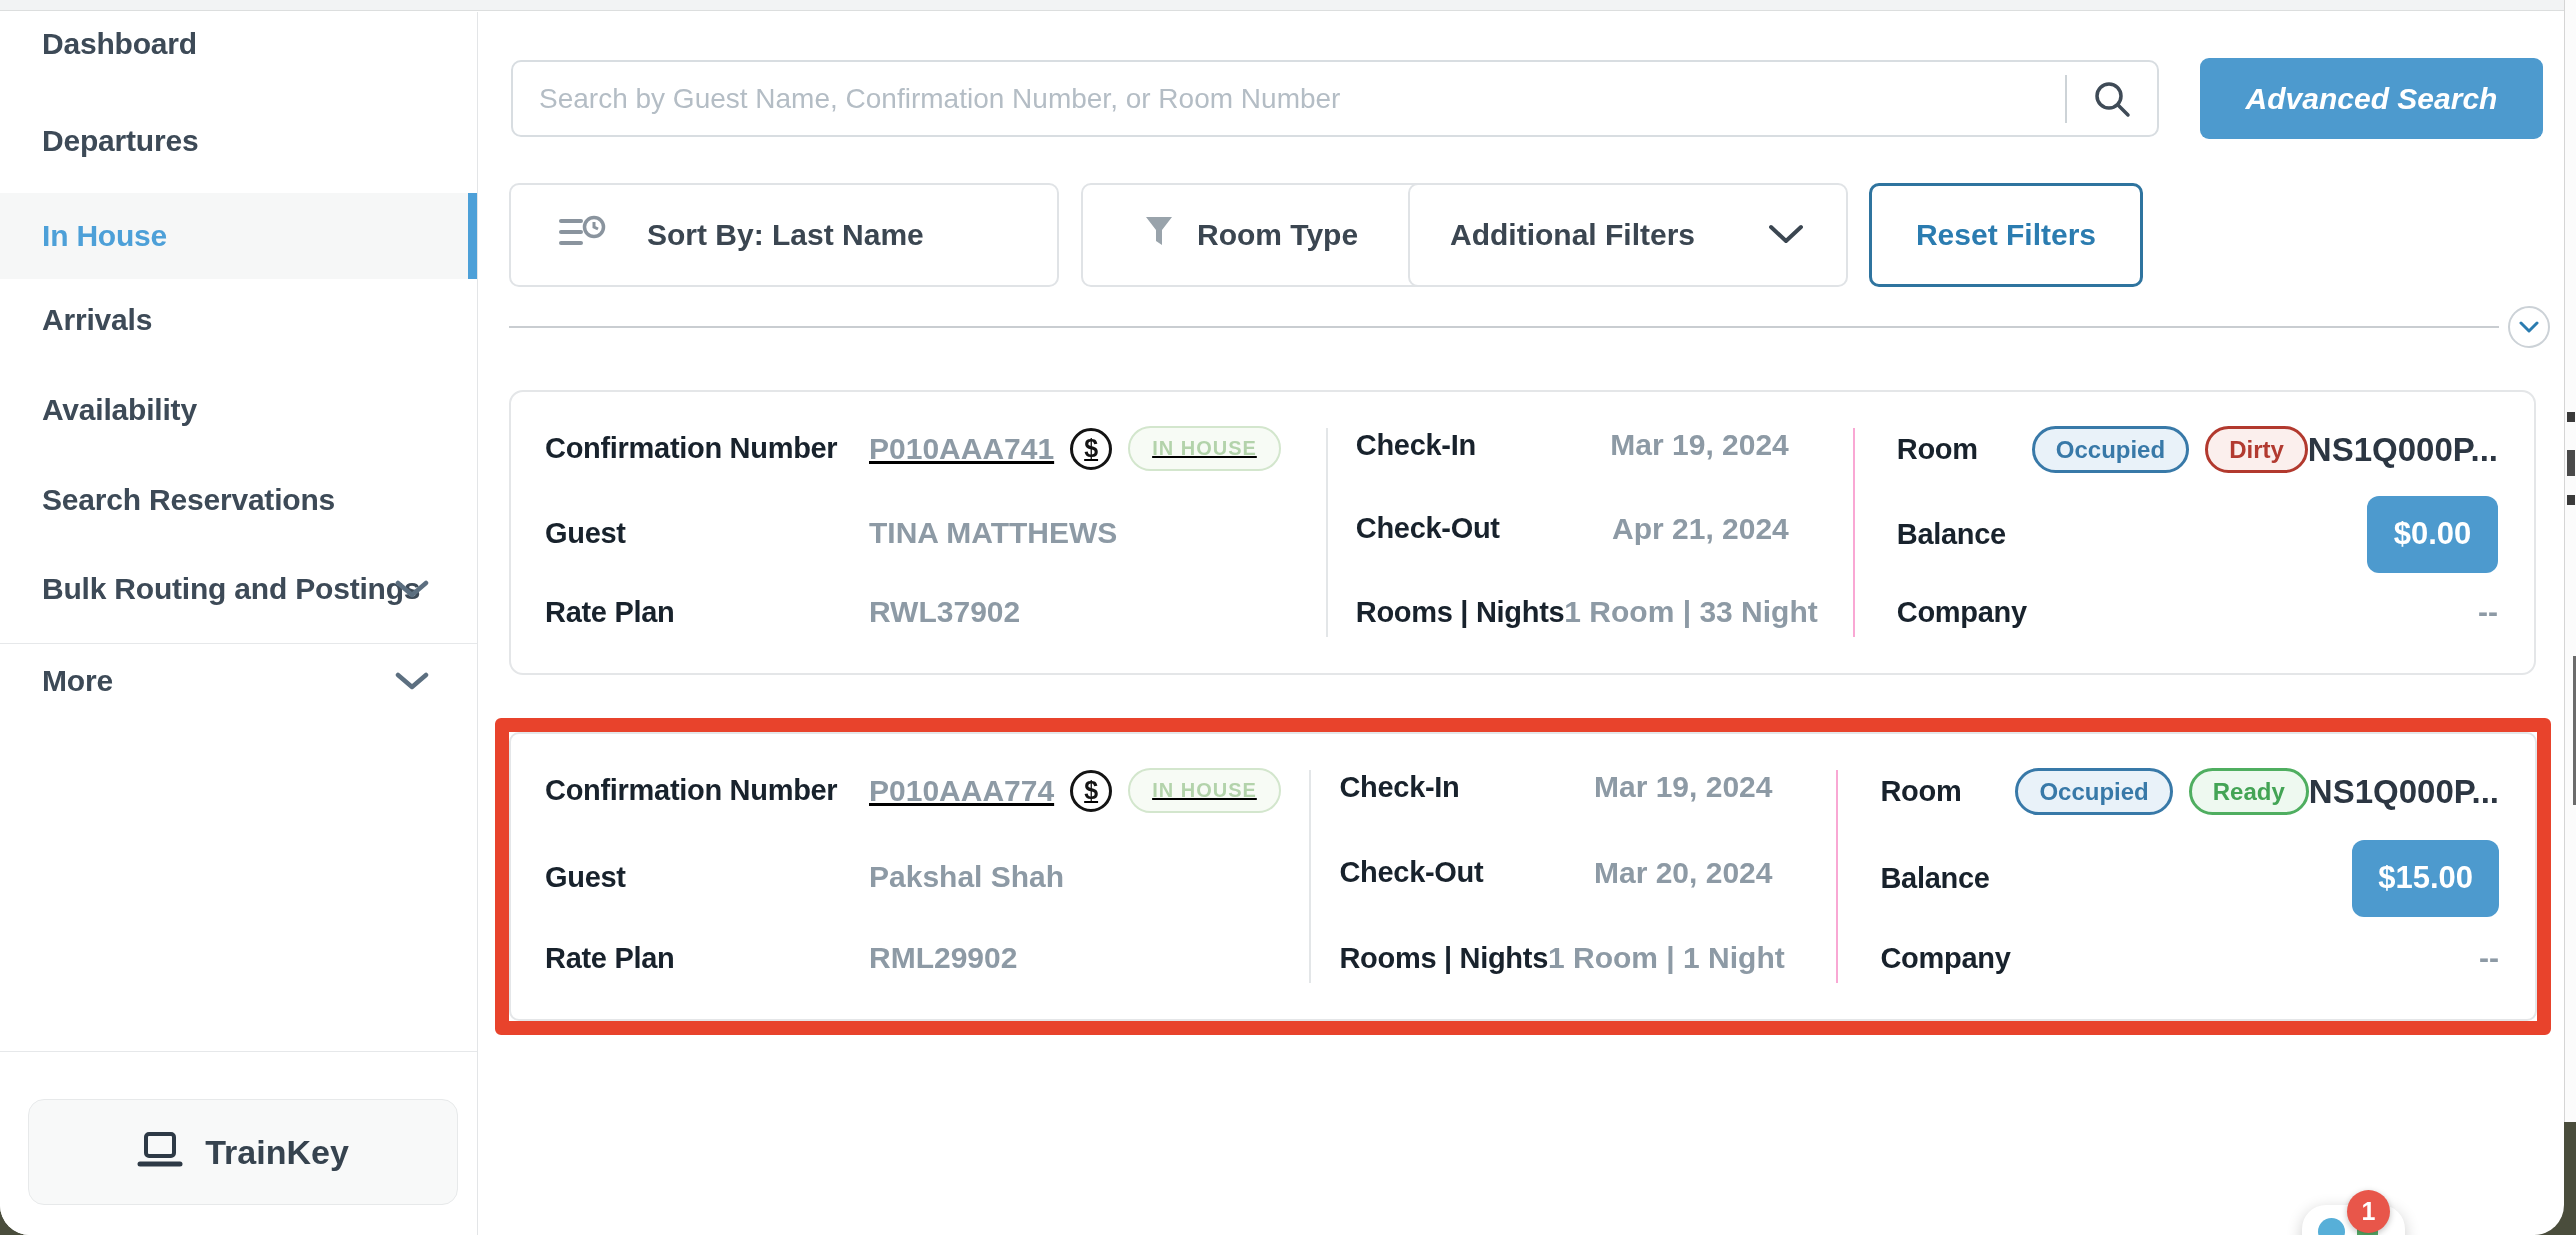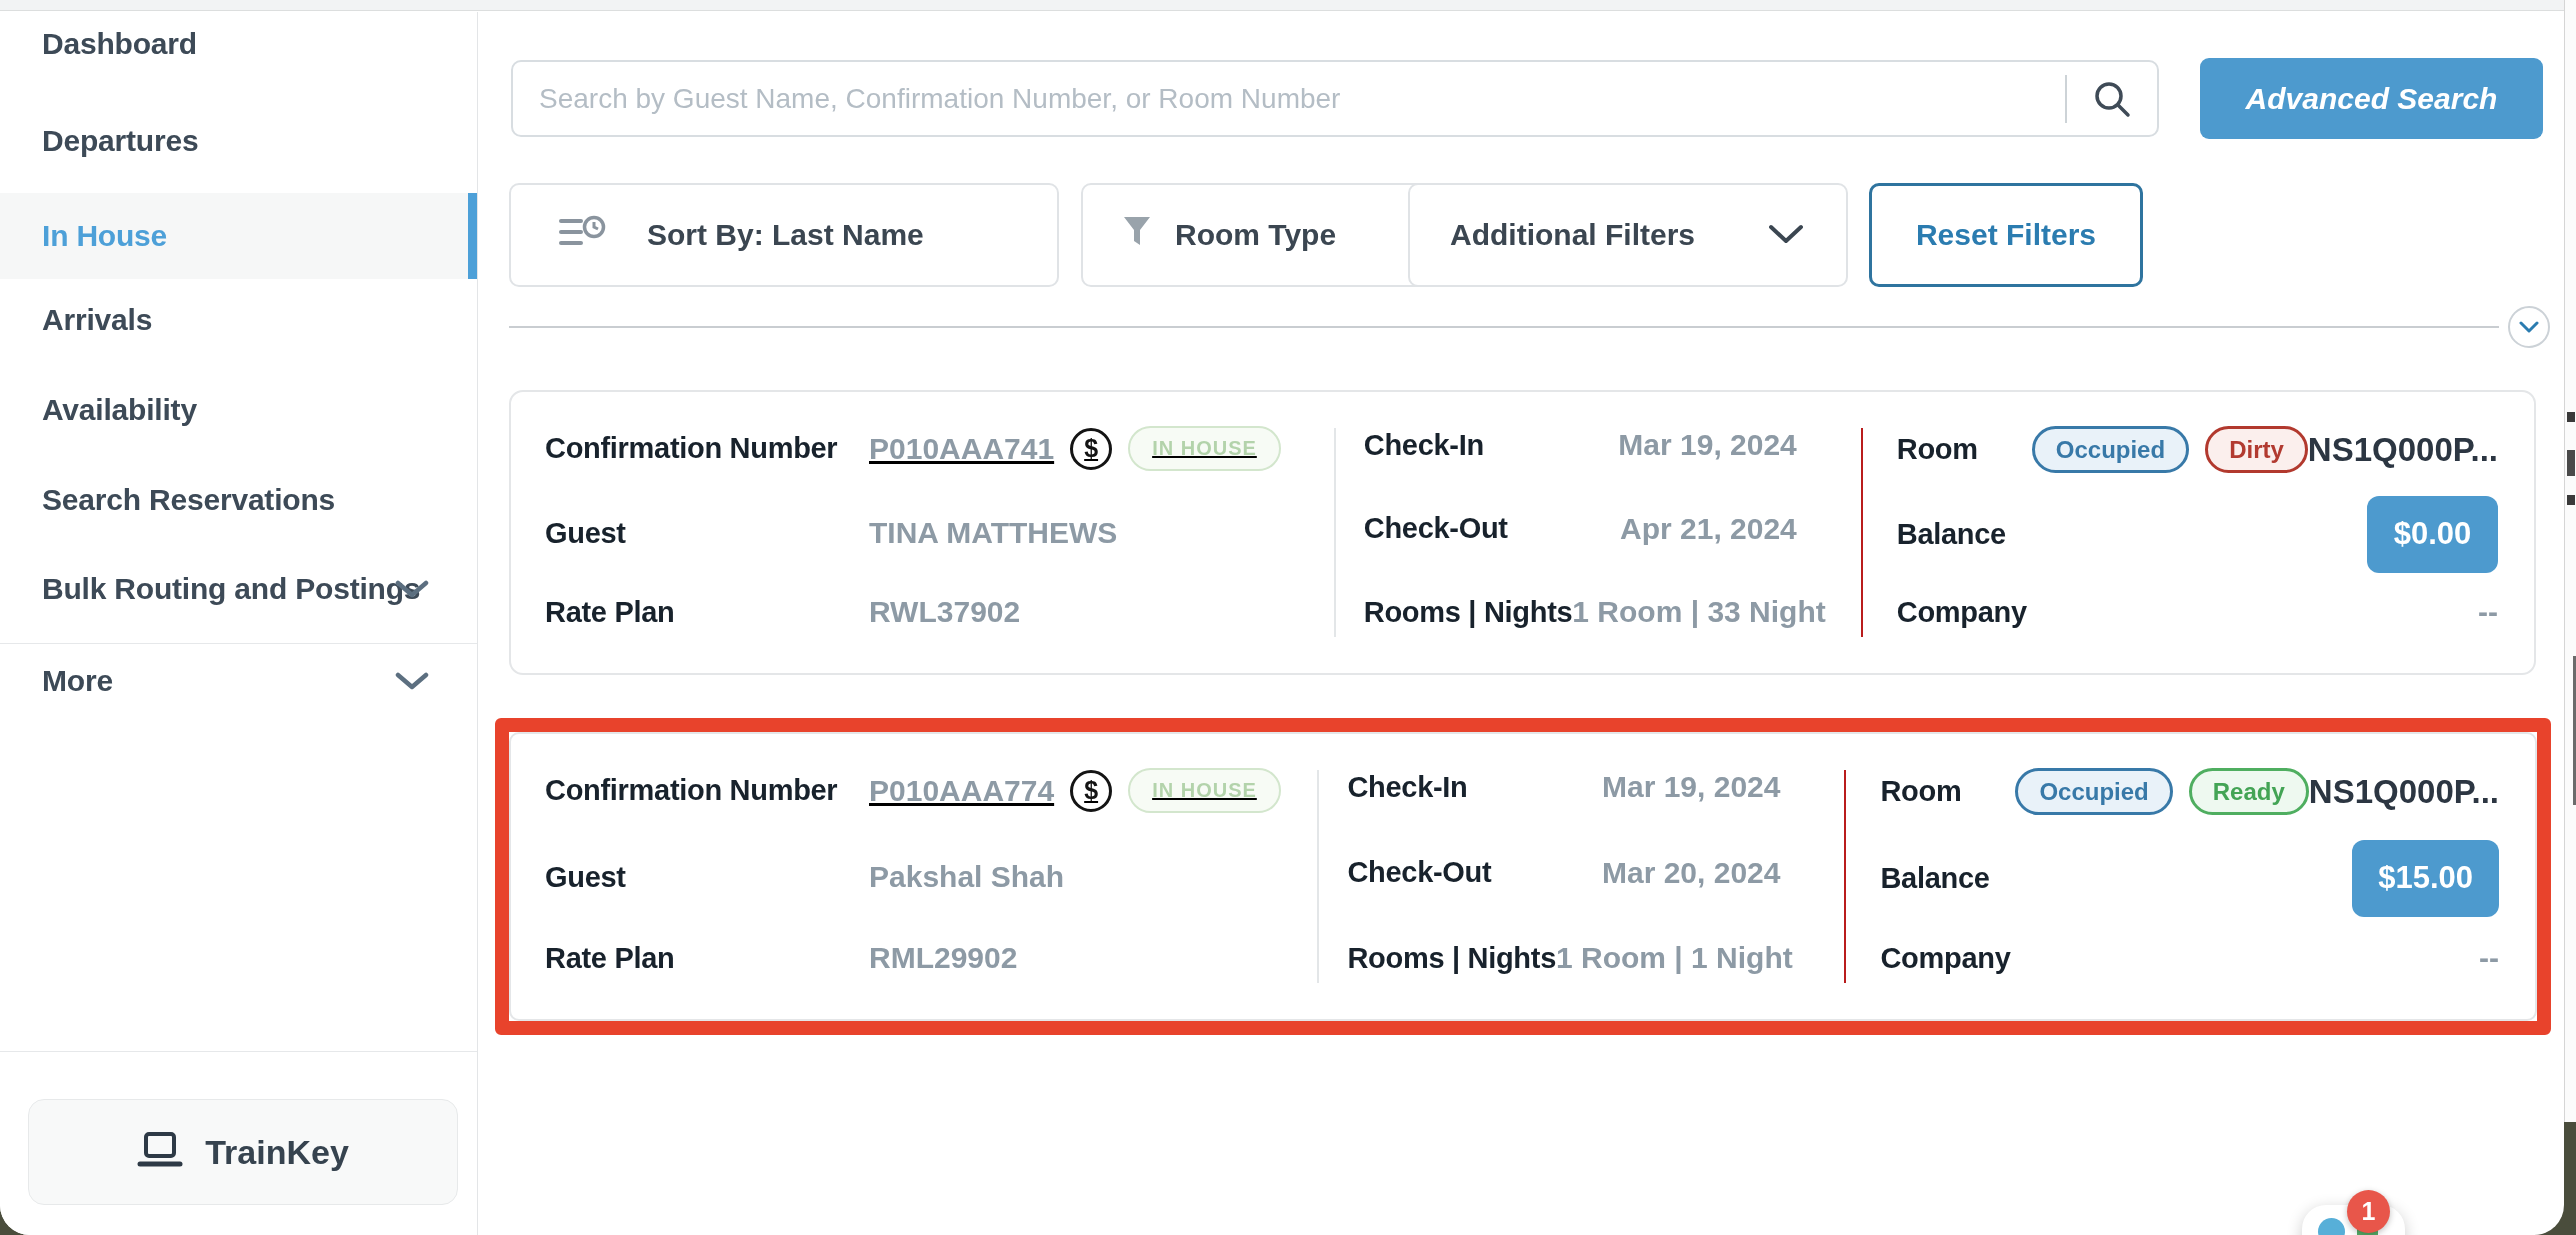--- a/index.html
+++ b/index.html
@@ -62,21 +62,21 @@
     color:#fff; font-size:30px; font-weight:600; cursor:pointer;font-style:italic;
   }
   
   .fbtn {
     position:absolute; top:183px; height:104px; background:#fff;
     border:2px solid #e0e3e6; border-radius:10px;
     display:flex; align-items:center; color:#3b4651;
     font-size:30px; font-weight:600; cursor:pointer; white-space:nowrap;
   }
   .f-sort { left:509px; width:550px; padding-left:48px; gap:40px; }
-  .f-roomtype { left:1081px; width:356px; padding-left:38px; gap:22px; }
+  .f-roomtype { left:1081px; width:356px; padding-left:60px; gap:22px; }
   .f-additional { left:1408px; width:440px; padding-left:40px; }
   .f-additional .nav-chevron { right:42px; }
   .f-reset {
     left:1869px; width:274px; justify-content:center;
     border:3px solid #2f749f; color:#2b7cb0;
   }
   .list-divider { position:absolute; left:509px; top:326px; width:1990px; height:2px; background:#c9cdd1; }
   .divider-circle {
     position:absolute; left:2508px; top:306px; width:42px; height:42px;
     background:#fff; border:2px solid #ccd2d7; border-radius:50%;
@@ -92,22 +92,22 @@
   .highlight-frame {
     position:absolute; left:495px; top:718px; width:2056px; height:317px;
     border:14px solid #e8432c; border-radius:6px;
   }
   .highlight-frame .card { position:relative; left:0; top:0; width:100%; height:100%; border-radius:10px; }
   .c-left {
     width:822px; padding:34px 0 44px 34px;
     display:flex; flex-direction:column; justify-content:space-between;
   }
   .c-mid {
-    width:529px; margin:36px 4px; padding:0 64px 8px 28px;
-    border-left:2px solid #e3e6e8; border-right:2px solid #b91c1c;
+    width:529px; margin:36px 12px; padding:0 64px 8px 28px;
+    border-left:2px solid #e3e6e8; border-right:2px solid #f9a8d4;
     display:flex; flex-direction:column; justify-content:space-between;
   }
   .c-right {
     flex:1; padding:34px 36px 44px 30px;
     display:flex; flex-direction:column; justify-content:space-between;
   }
   .row { display:flex; align-items:center; }
   .flabel { font-size:29px; font-weight:700; color:#18222c; letter-spacing:-0.3px; white-space:nowrap; }
   .c-left .flabel { width:324px; flex-shrink:0; }
   .fvalue { font-size:30px; font-weight:600; color:#8d9aa5; white-space:nowrap; }

